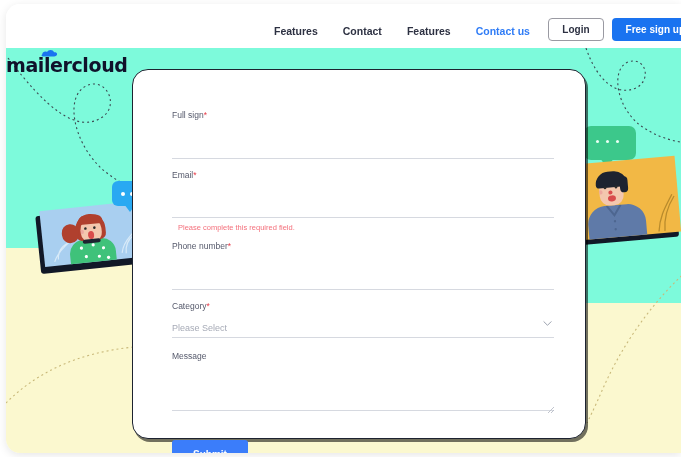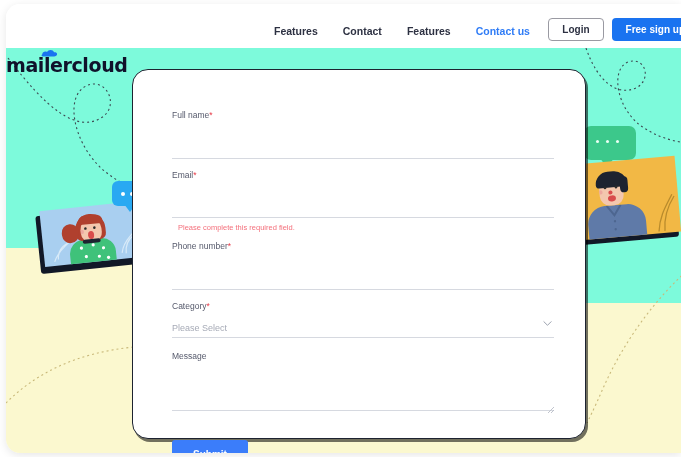--- a/index.html
+++ b/index.html
@@ -473,21 +473,21 @@
           <circle cx="1" cy="8" r="2.2" fill="#eda9a0"></circle>
         </svg>
       </div>
     </div>
 
     <div id="form-card">
       <form id="contact-form">
 
         <div class="field field-gap-small">
           <div class="field-label">
-            <span>Full name</span><span class="req">*</span>
+            <span>Full sign</span><span class="req">*</span>
           </div>
           <input class="field-input" type="text" placeholder="" style="">
         </div>
 
         <div class="field field-gap-err">
           <div class="field-label">
             <span>Email</span><span class="req">*</span>
           </div>
           <input class="field-input" type="text" placeholder="" style="">
           <div class="error-text">Please complete this required field.</div>

